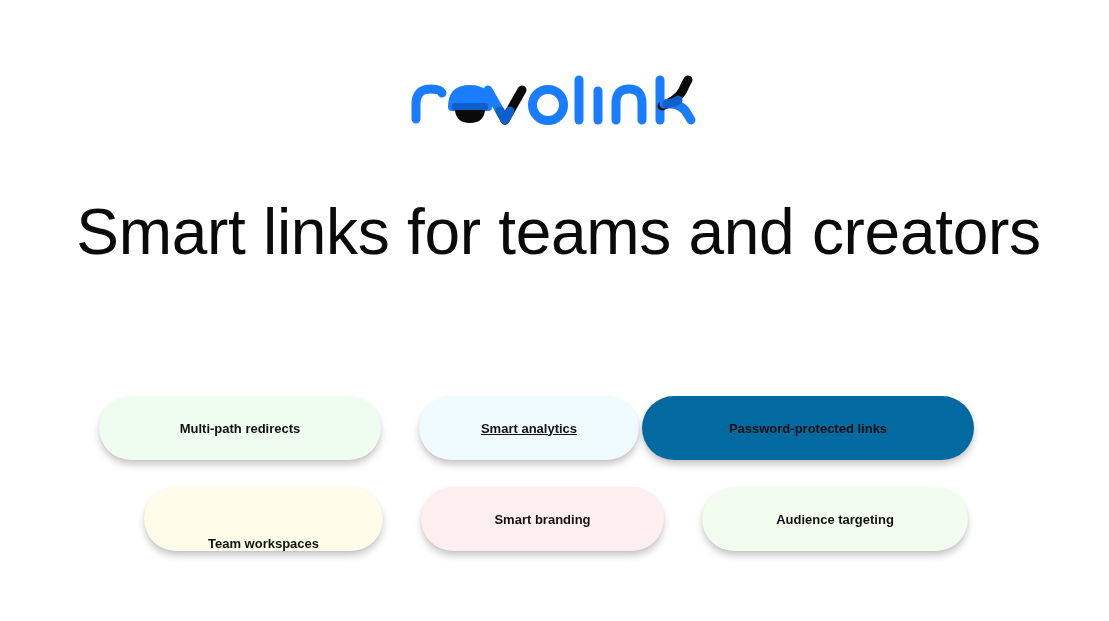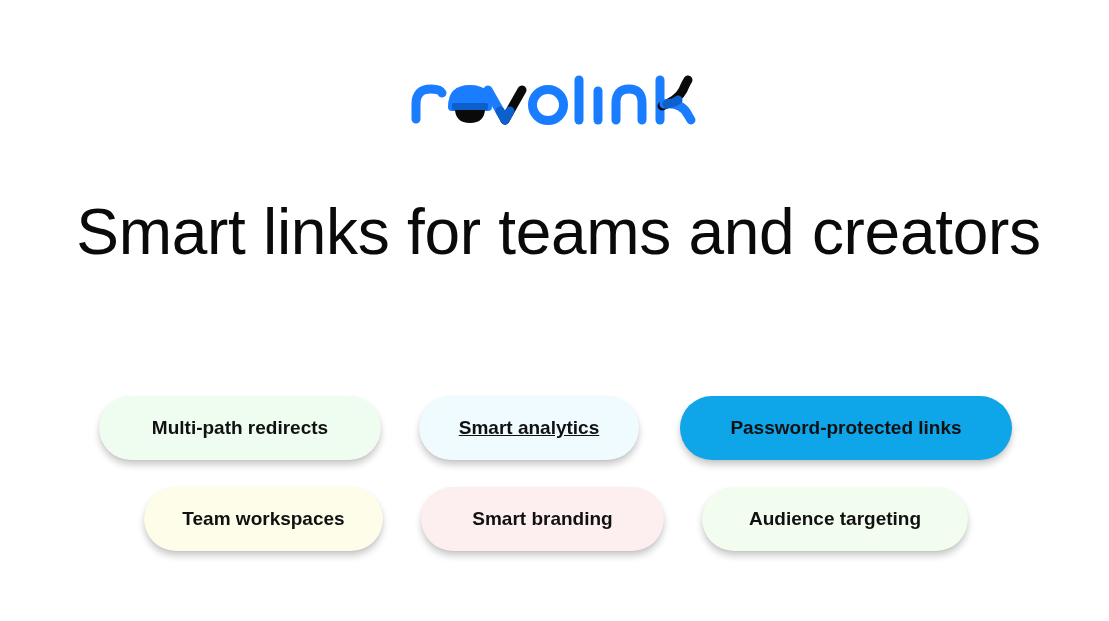--- a/index.html
+++ b/index.html
@@ -39,21 +39,21 @@
     }
     .pill {
       position: absolute;
       height: 64px;
       border-radius: 32px;
       display: flex;
       align-items: center;
       justify-content: center;
       font-family: "Liberation Sans", "DejaVu Sans", sans-serif;
       font-weight: 700;
-      font-size: 19px;
+      font-size: 13px;
       color: #111111;
       box-shadow: 0 5px 7px rgba(0,0,0,0.20), 0 1px 2px rgba(0,0,0,0.06);
       cursor: pointer;
       white-space: nowrap;
       box-sizing: border-box;
     }
   </style>
 </head>
 <body>
 
@@ -90,25 +90,25 @@
 </div>
 
 <h1 class="headline">Smart links for teams and creators</h1>
 
 <div class="pill" style="left:99px; top:396px; width:282px; background:#effdf1;">
   <span>Multi-path redirects</span>
 </div>
 <div class="pill" style="left:419px; top:396px; width:220px; background:#effbfe;text-decoration:underline;">
   <span>Smart analytics</span>
 </div>
-<div class="pill" style="left:680px; top:396px; width:332px; background:#0ea5e9;">
+<div class="pill" style="left:642px; top:396px; width:332px; background:#0369a1;">
   <span>Password-protected links</span>
 </div>
 
-<div class="pill" style="left:144px; top:487px; width:239px; background:#fdfde9;">
+<div class="pill" style="left:144px; top:487px; width:239px; background:#fdfde9;align-items:flex-end;">
   <span>Team workspaces</span>
 </div>
 <div class="pill" style="left:421px; top:487px; width:243px; background:#fdefef;">
   <span>Smart branding</span>
 </div>
 <div class="pill" style="left:702px; top:487px; width:266px; background:#f2fdf0;">
   <span>Audience targeting</span>
 </div>
 
 </body></html>

